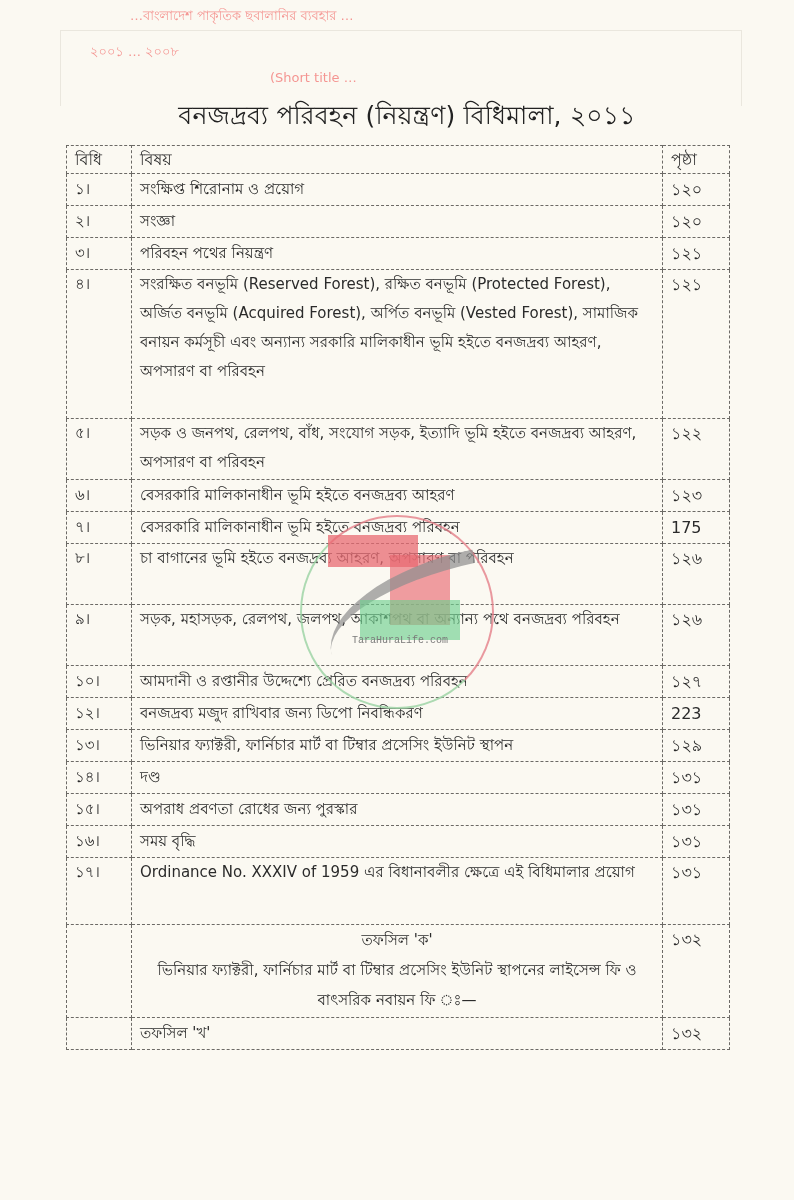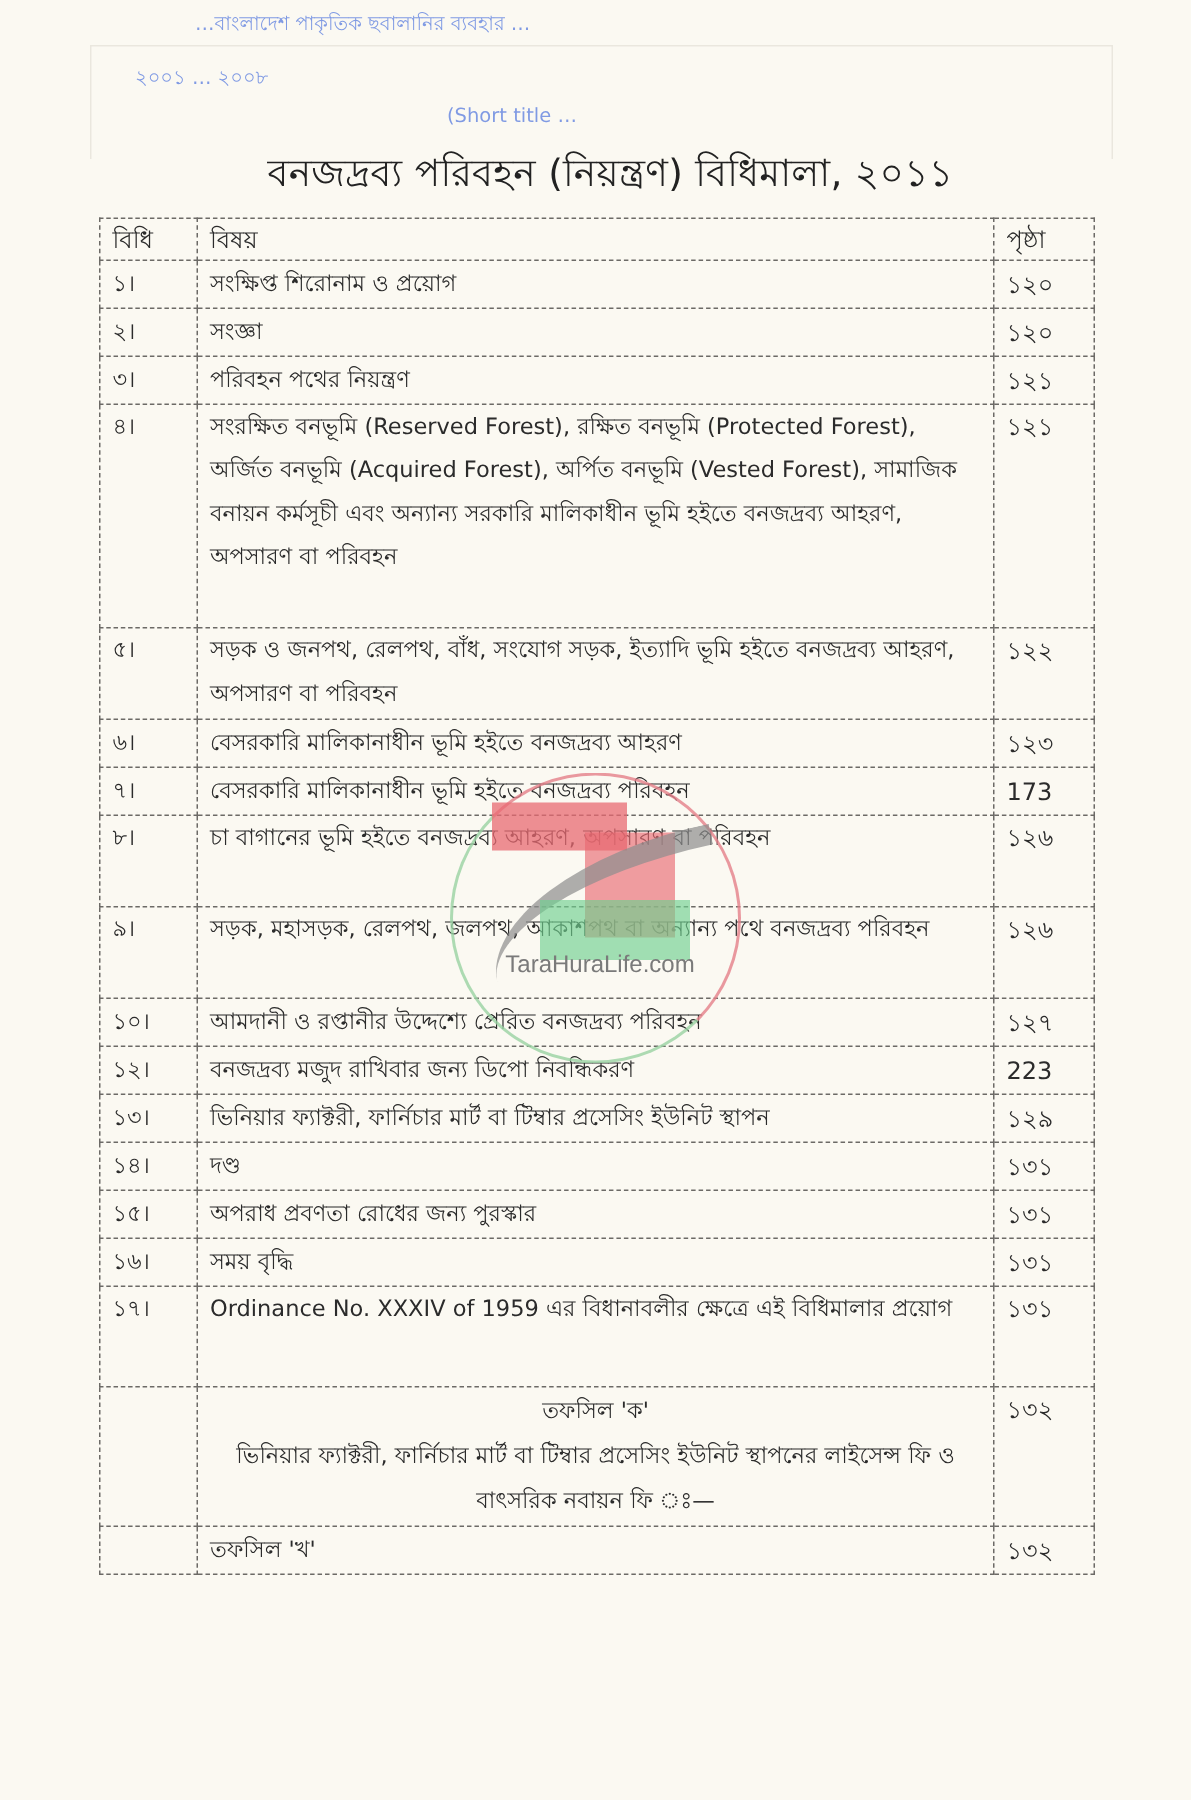--- a/index.html
+++ b/index.html
@@ -5,26 +5,26 @@
   html, body { margin:0; padding:0; }
   body {
     width:794px; height:1200px; overflow:hidden;
     background:#fbf9f2;
     font-family:"DejaVu Sans", "Liberation Sans", sans-serif;
     color:#2a2a2a;
     position:relative;
   }
   .bleed {
     position:absolute; left:0; top:0; width:794px; height:120px;
-    color:#1d4ed8; font-size:13px; opacity:0.55; pointer-events:none;
+    color:#ef4444; font-size:13px; opacity:0.55; pointer-events:none;
   }
   .bleed .l1 { position:absolute; left:130px; top:6px; }
   .bleed .box { position:absolute; left:60px; top:30px; width:680px; height:75px; border:1px solid #ddd9cf; border-bottom:none; }
   .bleed .l2 { position:absolute; left:90px; top:42px; }
-  .bleed .l3 { position:absolute; left:270px; top:70px;margin-left:28px; }
+  .bleed .l3 { position:absolute; left:270px; top:70px; }
   .title {
     position:absolute; left:0; top:96px; width:794px; text-align:center;
     font-size:25px; color:#222; letter-spacing:0.2px;margin-left:10px;
   }
   table.toc {
     position:absolute; left:66px; top:145px; width:664px;
     border-collapse:collapse; font-size:15px; color:#2b2b2b;padding-left:34px;
   }
   table.toc td, table.toc th {
     border:1px dashed #6c6a66; padding:0 8px; vertical-align:top;
@@ -54,21 +54,21 @@
   .wm-t { position:absolute; left:28px; top:20px; width:90px; height:32px; background:#e86a72; opacity:0.75; }
   .wm-h { position:absolute; left:90px; top:40px; width:60px; height:70px; background:#e86a72; opacity:0.65; }
   .wm-swoosh {
     position:absolute; left:22px; top:50px; width:160px; height:60px;
     border-top:14px solid #8e8e8e; border-radius:100% 0 0 0; opacity:0.7;
     transform:rotate(-12deg);
   }
   .wm-l { position:absolute; left:60px; top:85px; width:100px; height:40px; background:#6fcf8f; opacity:0.65; }
   .wm-text {
     position:absolute; left:20px; top:120px; width:160px; text-align:center;
-    font-family:Liberation Sans, sans-serif; font-size:16px; color:#7a7a7a;
+    font-family:Liberation Mono, monospace; font-size:10px; color:#7a7a7a;
   }
 </style>
 </head>
 <body>
 
 <div class="bleed">
   <div class="box"></div>
   <span class="l1">…বাংলাদেশ পাকৃতিক ছবালানির ব্যবহার …</span>
   <span class="l2">২০০১ … ২০০৮</span>
   <span class="l3">(Short title …</span>
@@ -111,21 +111,21 @@
       <td class="pg">১২২</td>
     </tr>
     <tr class="single">
       <td class="num">৬।</td>
       <td class="desc">বেসরকারি মালিকানাধীন ভূমি হইতে বনজদ্রব্য আহরণ</td>
       <td class="pg">১২৩</td>
     </tr>
     <tr class="single">
       <td class="num">৭।</td>
       <td class="desc">বেসরকারি মালিকানাধীন ভূমি হইতে বনজদ্রব্য পরিবহন</td>
-      <td class="pg">173</td>
+      <td class="pg">175</td>
     </tr>
     <tr>
       <td class="num">৮।</td>
       <td class="desc" style="height:60px">চা বাগানের ভূমি হইতে বনজদ্রব্য আহরণ, অপসারণ বা পরিবহন</td>
       <td class="pg">১২৬</td>
     </tr>
     <tr>
       <td class="num">৯।</td>
       <td class="desc" style="height:60px">সড়ক, মহাসড়ক, রেলপথ, জলপথ, আকাশপথ বা অন্যান্য পথে বনজদ্রব্য পরিবহন</td>
       <td class="pg">১২৬</td>

